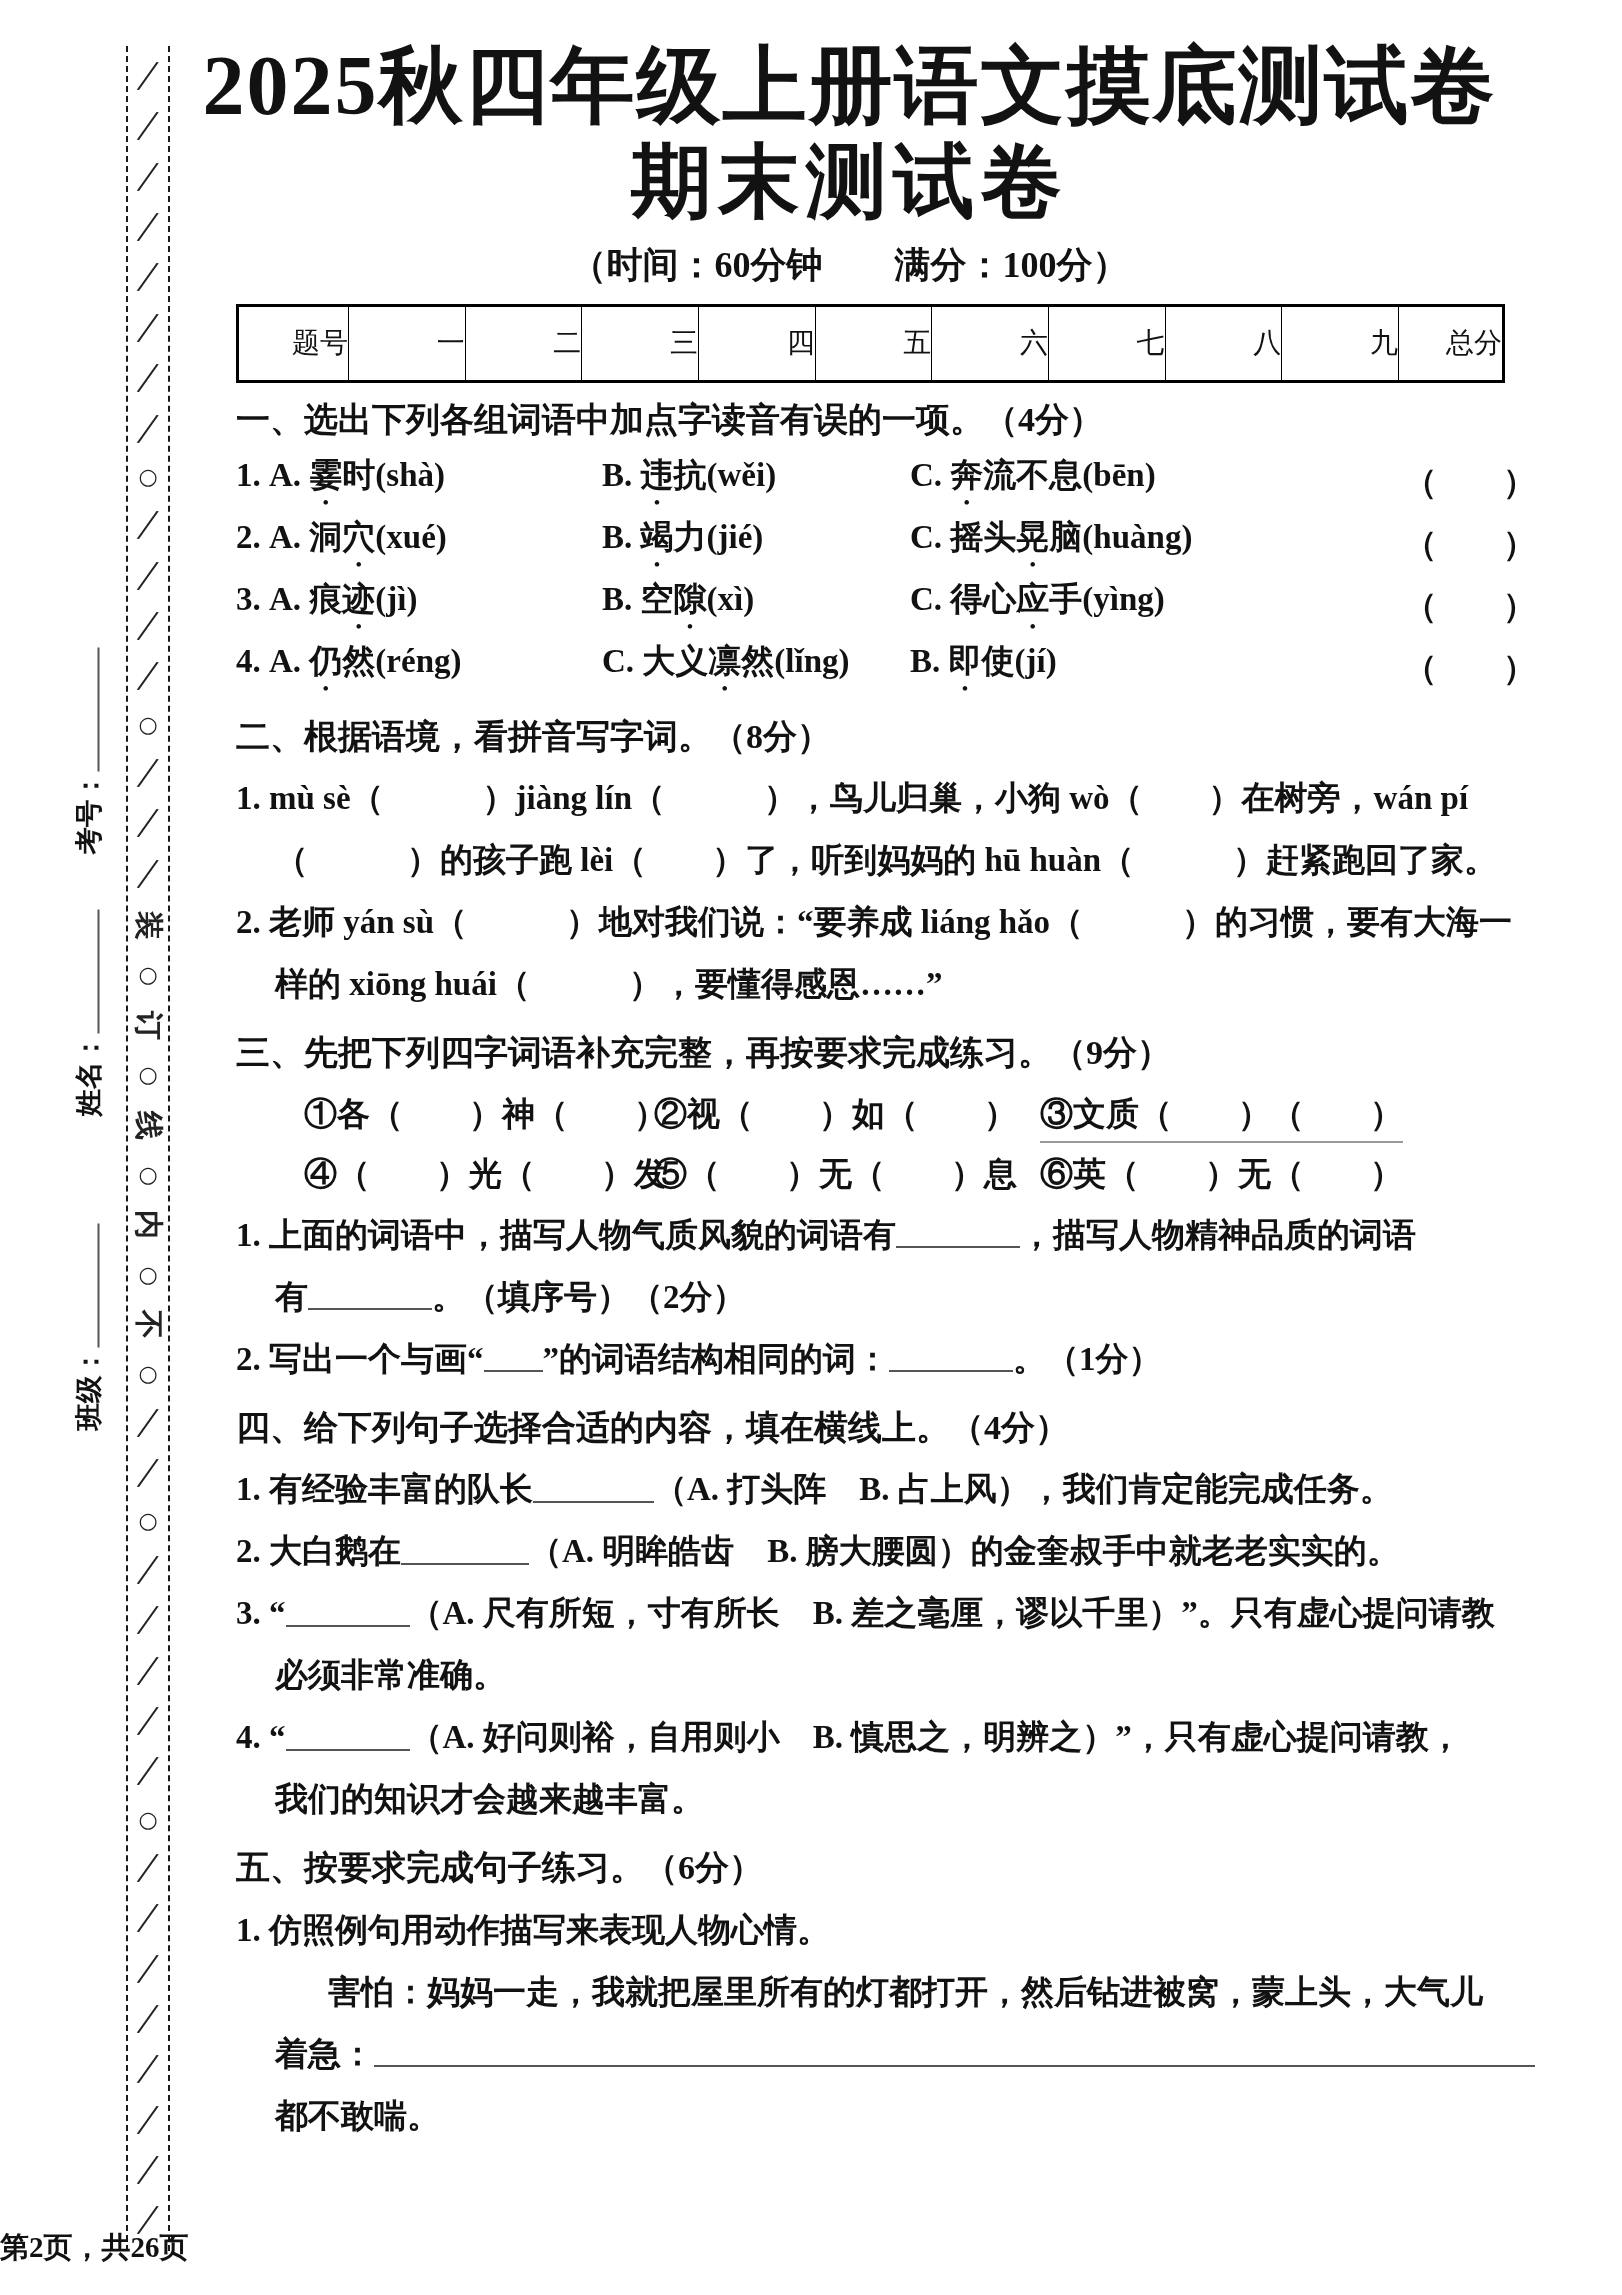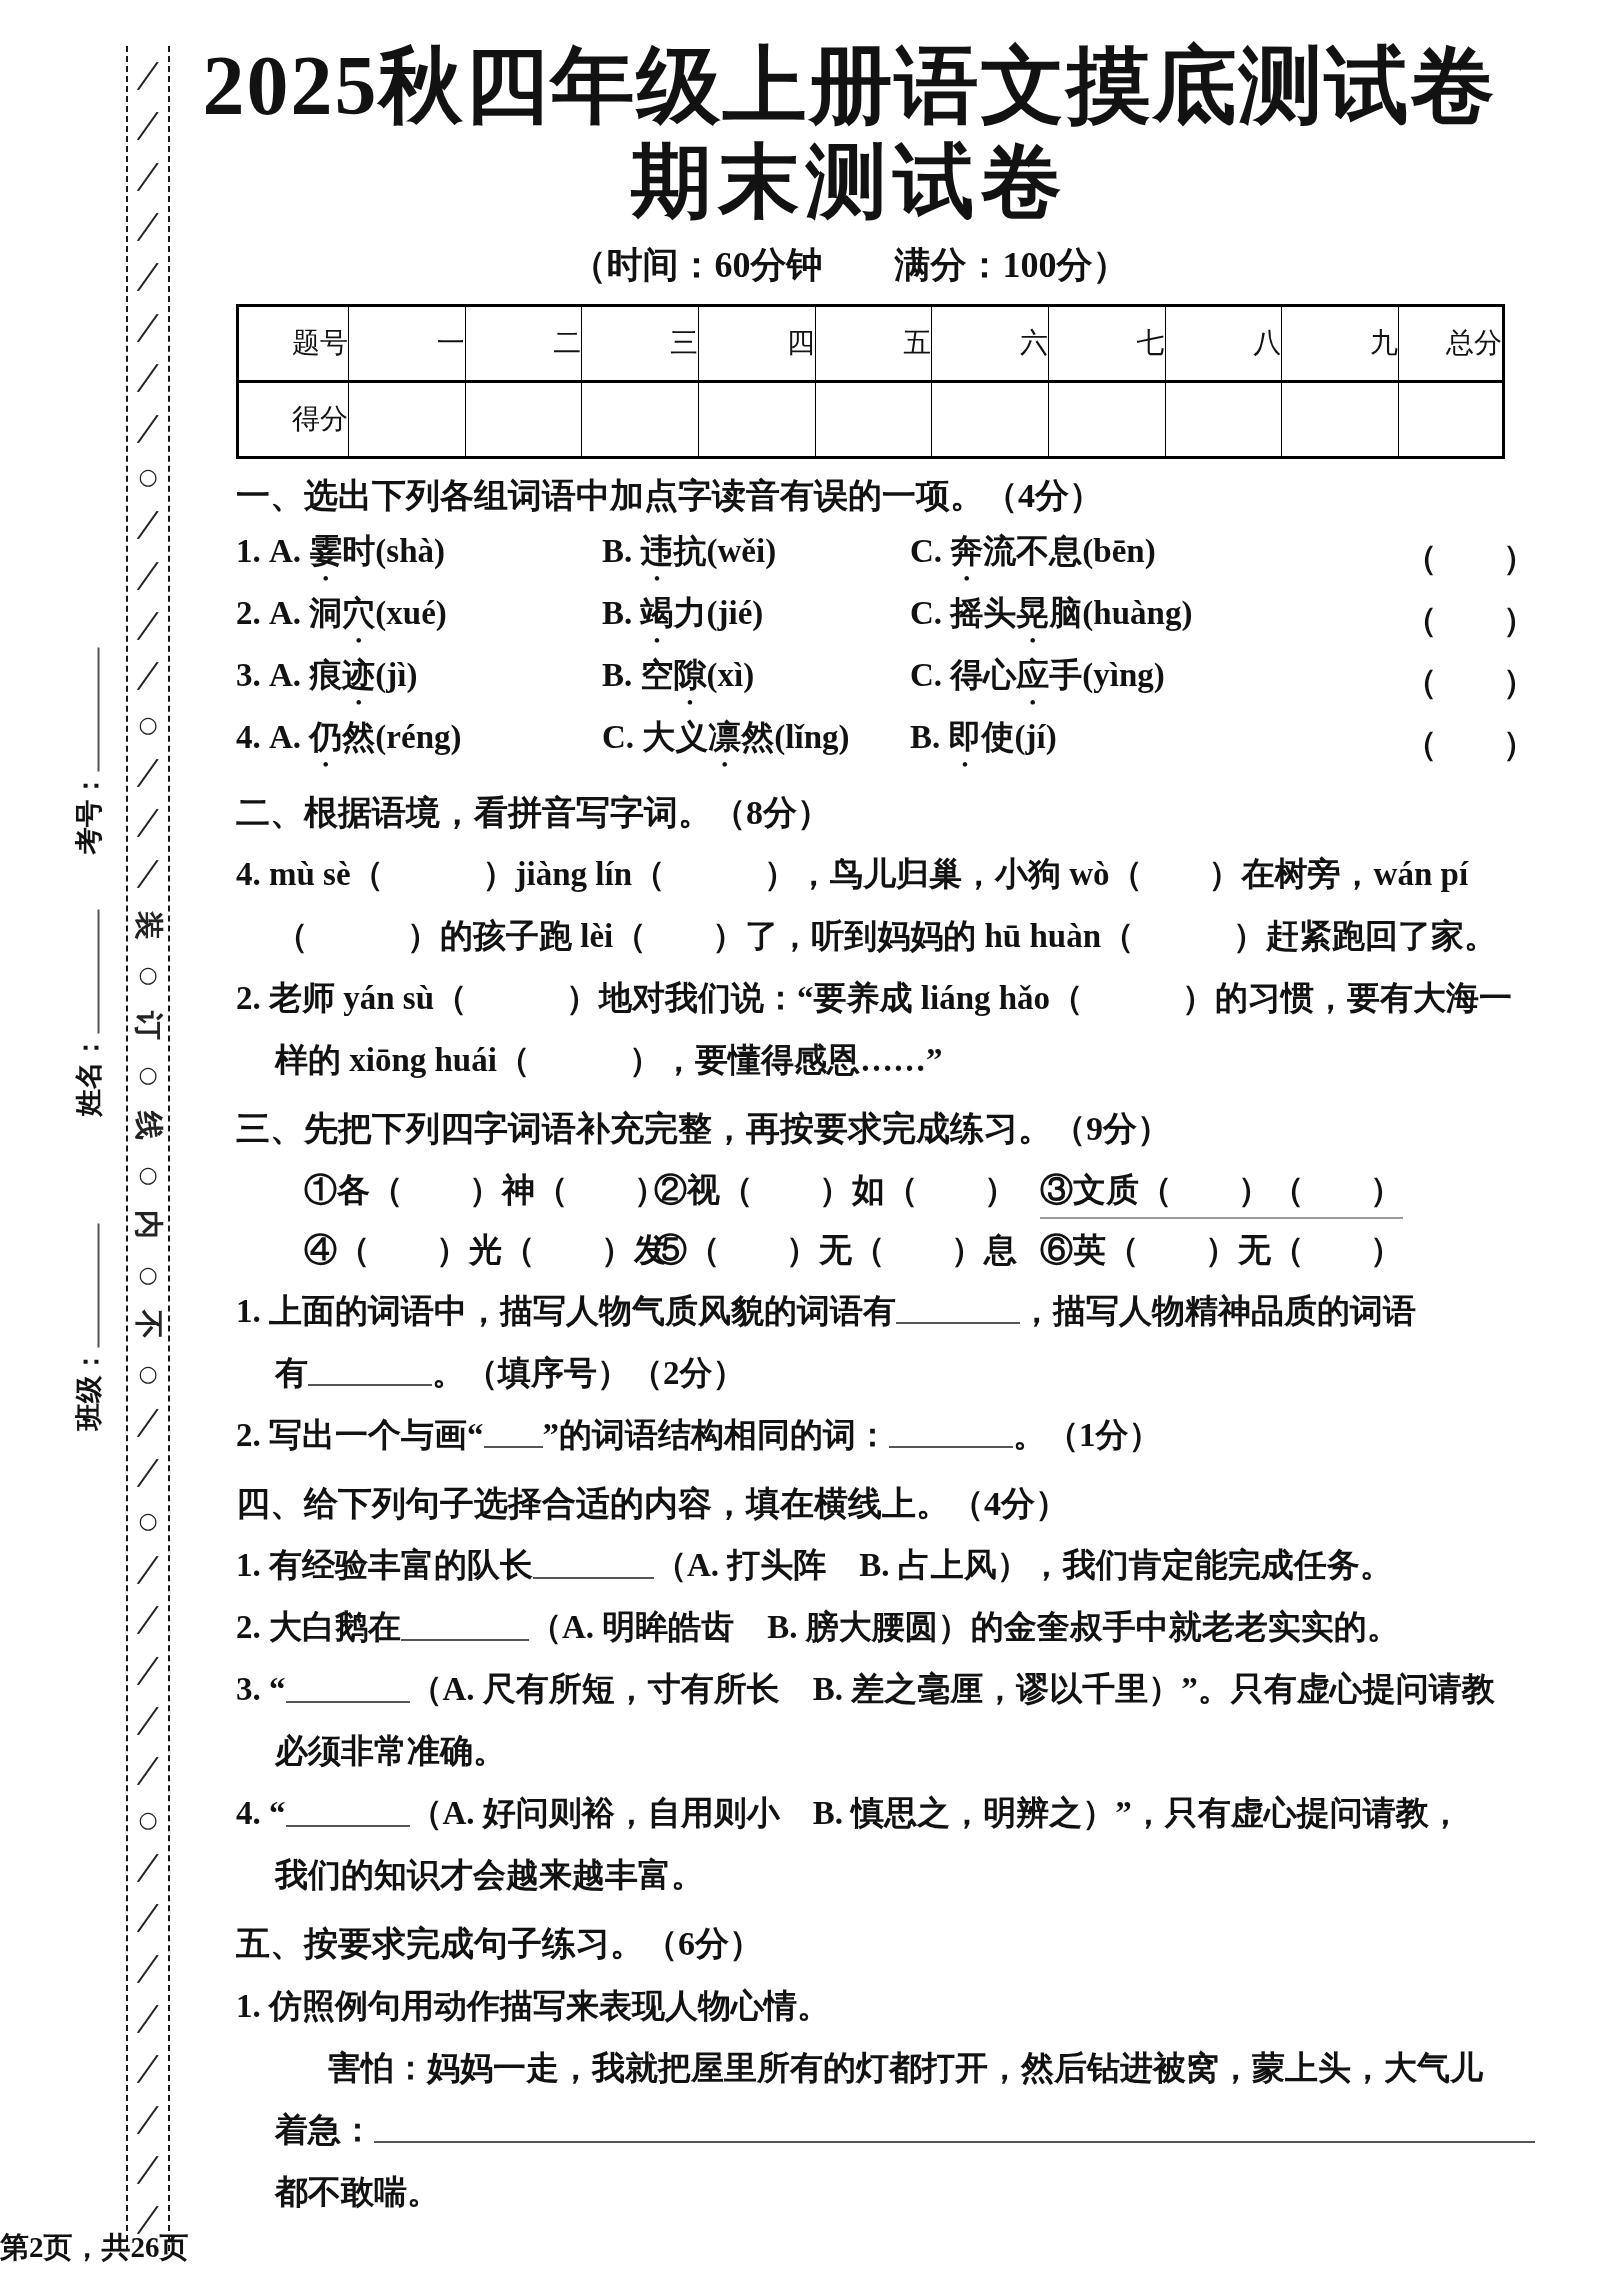--- a/index.html
+++ b/index.html
@@ -156,33 +156,20 @@
         <td>二</td>
         <td>三</td>
         <td>四</td>
         <td>五</td>
         <td>六</td>
         <td>七</td>
         <td>八</td>
         <td>九</td>
         <td>总分</td>
       </tr>
-      <tr>
-        <td>得分</td>
-        <td></td>
-        <td></td>
-        <td></td>
-        <td></td>
-        <td></td>
-        <td></td>
-        <td></td>
-        <td></td>
-        <td></td>
-        <td></td>
-      </tr>
     </tbody>
       </table>
 
     <div class="line head">一、选出下列各组词语中加点字读音有误的一项。（4分）</div>
 
     <div class="s1row">
       <span><span>1.</span>&nbsp;<span>A. </span><span class="emph">霎</span><span>时(shà)</span></span>
       <span><span>B. </span><span class="emph">违</span><span>抗(wěi)</span></span>
       <span><span>C. </span><span class="emph">奔</span><span>流不息(bēn)</span></span>
       <span class="brk">（　　）</span>
@@ -200,21 +187,21 @@
       <span class="brk">（　　）</span>
     </div>
     <div class="s1row">
       <span><span>4.</span>&nbsp;<span>A. </span><span class="emph">仍</span><span>然(réng)</span></span>
       <span><span>C. 大义</span><span class="emph">凛</span><span>然(lǐng)</span></span>
       <span><span>B. </span><span class="emph">即</span><span>使(jí)</span></span>
       <span class="brk">（　　）</span>
     </div>
 
     <div class="line head">二、根据语境，看拼音写字词。（8分）</div>
-    <div class="line">4. mù sè（　　　）jiàng lín（　　　），鸟儿归巢，小狗 wò（　　）在树旁，wán pí</div>
+    <div class="line">1. mù sè（　　　）jiàng lín（　　　），鸟儿归巢，小狗 wò（　　）在树旁，wán pí</div>
     <div class="line ind60">（　　　）的孩子跑 lèi（　　）了，听到妈妈的 hū huàn（　　　）赶紧跑回了家。</div>
     <div class="line">2. 老师 yán sù（　　　）地对我们说：“要养成 liáng hǎo（　　　）的习惯，要有大海一</div>
     <div class="line ind60">样的 xiōng huái（　　　），要懂得感恩……”</div>
 
     <div class="line head">三、先把下列四字词语补充完整，再按要求完成练习。（9分）</div>
     <div class="s3grid">
       <span class="s3i">①各（　　）神（　　）</span>
       <span class="s3i2">②视（　　）如（　　）</span>
       <span class="s3i3"><span class="u3">③文质（　　）（　　）</span></span>
     </div>

